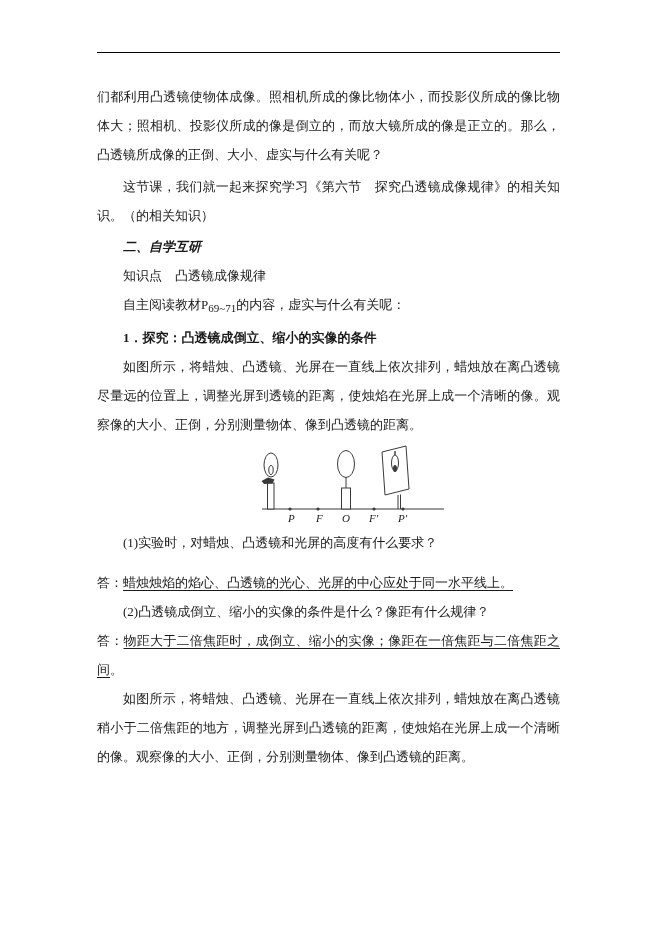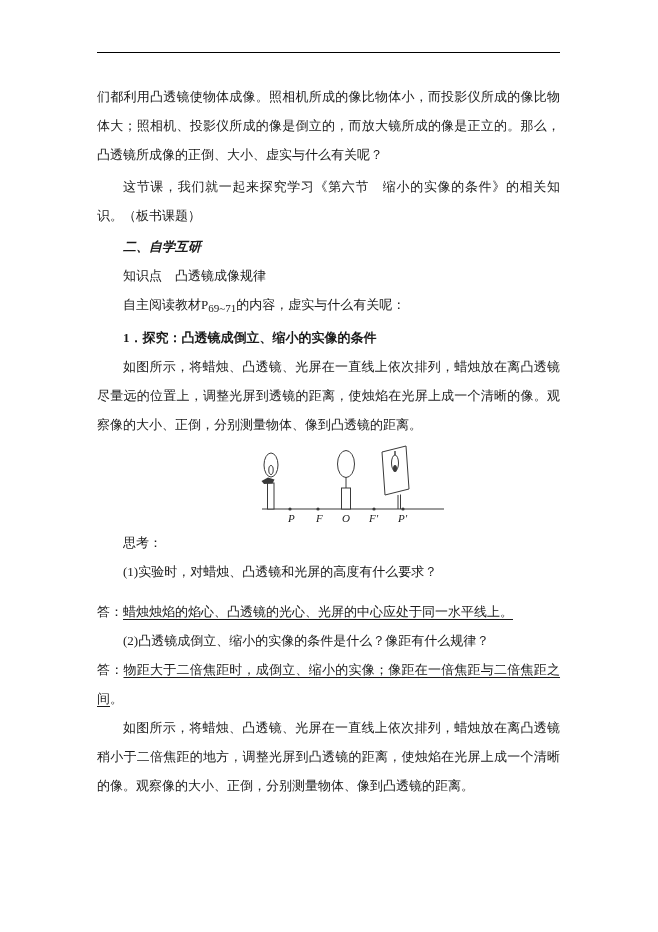--- a/index.html
+++ b/index.html
@@ -23,21 +23,21 @@
 </head>
 <body>
 
 <div class="page">
   <div class="top-rule"></div>
 
   <div class="content">
 
     <p class="p">们都利用凸透镜使物体成像。照相机所成的像比物体小，而投影仪所成的像比物体大；照相机、投影仪所成的像是倒立的，而放大镜所成的像是正立的。那么，凸透镜所成像的正倒、大小、虚实与什么有关呢？</p>
 
-    <p class="p indent mt3">这节课，我们就一起来探究学习《第六节　缩小的实像的条件》的相关知识。（板书课题）</p>
+    <p class="p indent mt3">这节课，我们就一起来探究学习《第六节　探究凸透镜成像规律》的相关知识。（的相关知识）</p>
 
     <p class="p indent bold-italic mt2">二、自学互研</p>
 
     <p class="p indent"><span>知识点</span>　<span>凸透镜成像规律</span></p>
 
     <p class="p indent"><span>自主阅读教材P</span><span class="sub">69~71</span><span>的内容，虚实与什么有关呢：</span></p>
 
     <p class="p indent bold">1．探究：凸透镜成倒立、缩小的实像的条件</p>
 
     <p class="p indent">如图所示，将蜡烛、凸透镜、光屏在一直线上依次排列，蜡烛放在离凸透镜尽量远的位置上，调整光屏到透镜的距离，使烛焰在光屏上成一个清晰的像。观察像的大小、正倒，分别测量物体、像到凸透镜的距离。</p>
@@ -75,21 +75,20 @@
         </g>
 
         <text class="axis-label" x="40" y="80">P</text>
         <text class="axis-label" x="68" y="80">F</text>
         <text class="axis-label" x="94" y="80">O</text>
         <text class="axis-label" x="121" y="80">F′</text>
         <text class="axis-label" x="150" y="80">P′</text>
       </svg>
     </div>
 
-    <p class="p indent">思考：</p>
 
     <p class="p indent">(1)实验时，对蜡烛、凸透镜和光屏的高度有什么要求？</p>
 
     <p class="p mt1"><span>答：</span><span class="ul">蜡烛烛焰的焰心、凸透镜的光心、光屏的中心应处于同一水平线上。</span></p>
 
     <p class="p indent">(2)凸透镜成倒立、缩小的实像的条件是什么？像距有什么规律？</p>
 
     <p class="p"><span>答：</span><span class="ul">物距大于二倍焦距时，成倒立、缩小的实像；像距在一倍焦距与二倍焦距之间</span><span>。</span></p>
 
 

